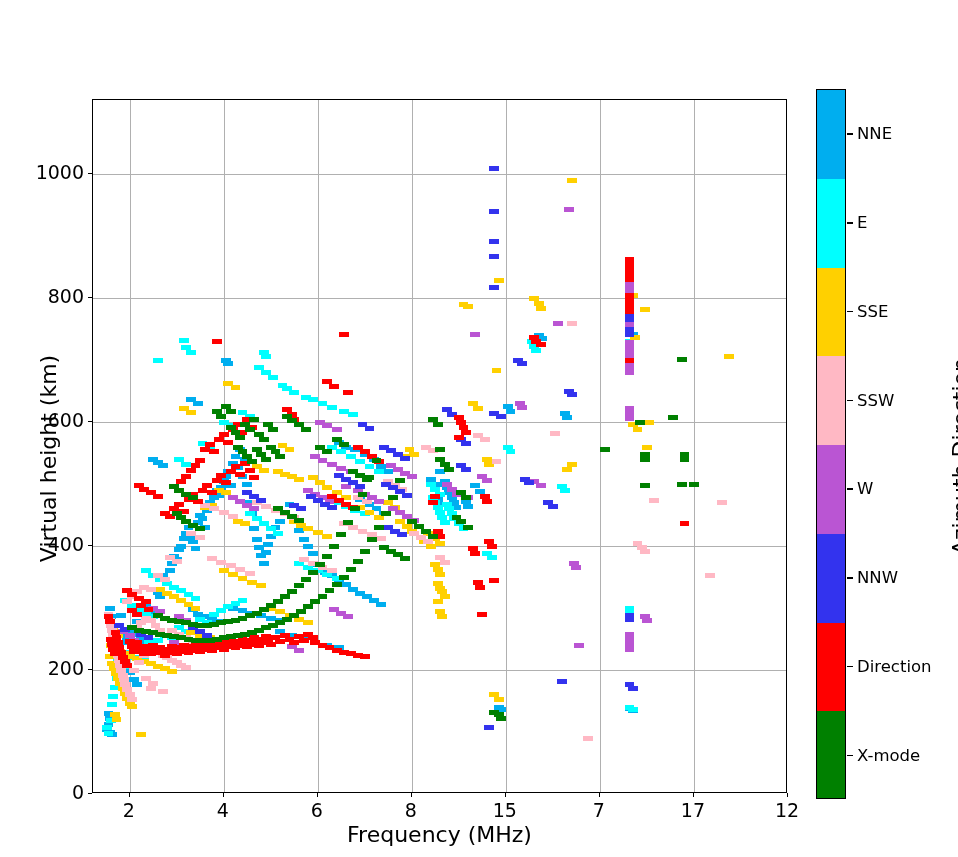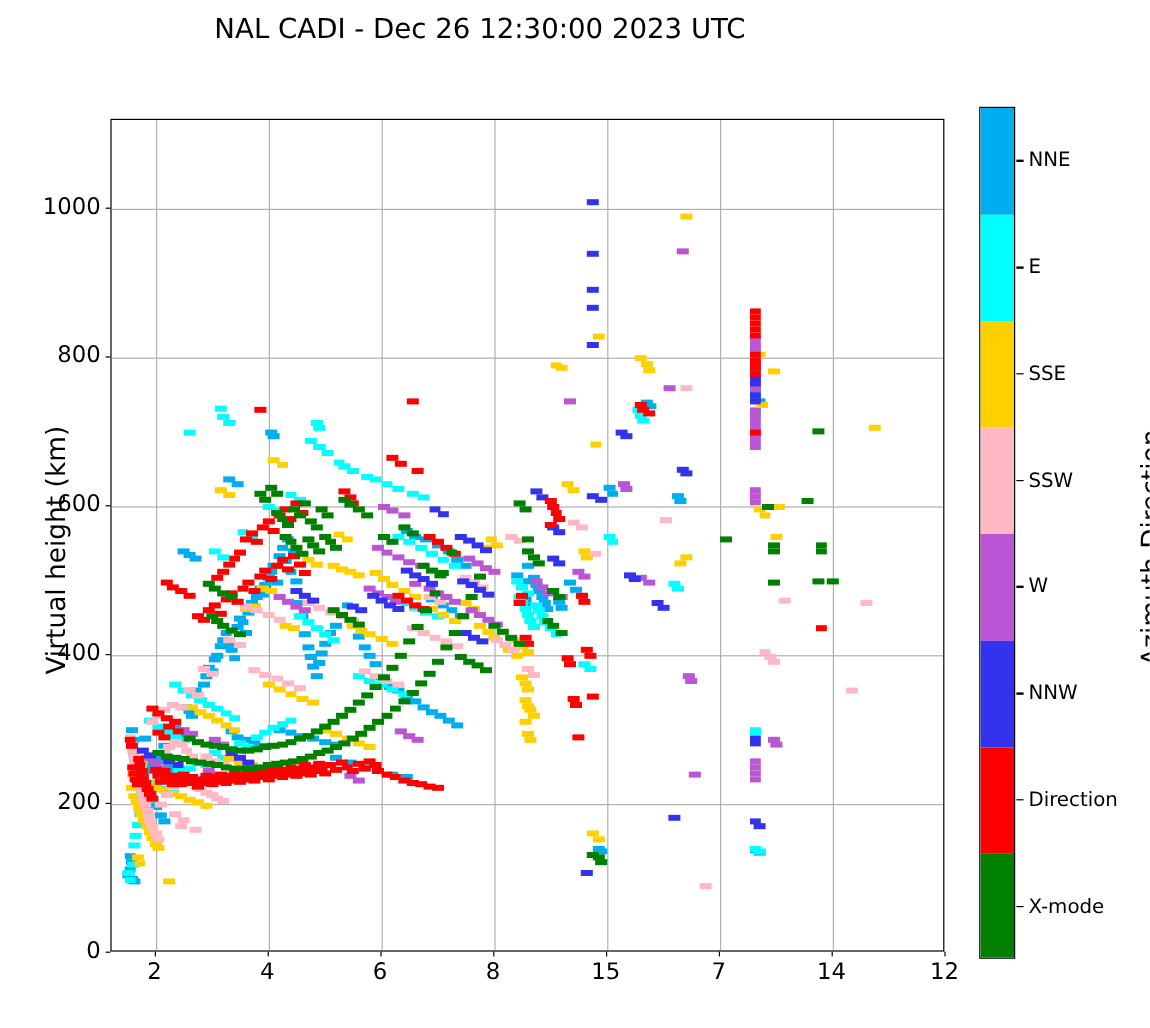--- a/index.html
+++ b/index.html
@@ -160,21 +160,20 @@
     transform: rotate(-90deg);
     transform-origin: center center;
     white-space: nowrap;
   }
 </style>
 </head>
 <body>
 
 <div id="root">
 
-  <div id="chart-title">NAL CADI - Dec 26 12:30:00 2023 UTC</div>
 
   <div id="plot-area">
     <div id="gridlines-v">
         <div class="gridline-v" style="left: 37px;"></div>
         <div class="gridline-v" style="left: 131px;"></div>
         <div class="gridline-v" style="left: 225px;"></div>
         <div class="gridline-v" style="left: 319px;"></div>
         <div class="gridline-v" style="left: 413px;"></div>
         <div class="gridline-v" style="left: 507px;"></div>
         <div class="gridline-v" style="left: 601px;"></div>
@@ -1208,39 +1207,40 @@
       <div class="xtick-label" style="left: 222.724px;">4</div>
       <div class="xtick-mark" style="left: 316.77px;"></div>
       <div class="xtick-label" style="left: 316.77px;">6</div>
       <div class="xtick-mark" style="left: 410.816px;"></div>
       <div class="xtick-label" style="left: 410.816px;">8</div>
       <div class="xtick-mark" style="left: 504.862px;"></div>
       <div class="xtick-label" style="left: 504.862px;">15</div>
       <div class="xtick-mark" style="left: 598.908px;"></div>
       <div class="xtick-label" style="left: 598.908px;">7</div>
       <div class="xtick-mark" style="left: 692.954px;"></div>
-      <div class="xtick-label" style="left: 692.954px;">14</div>
+      <div class="xtick-label" style="left: 692.954px;">17</div>
       <div class="xtick-mark" style="left: 787px;"></div>
       <div class="xtick-label" style="left: 787px;">12</div>
     </div>
   <div id="yticks">
       <div class="ytick-mark" style="top: 793px;"></div>
       <div class="ytick-label" style="top: 781px;">0</div>
       <div class="ytick-mark" style="top: 669.071px;"></div>
       <div class="ytick-label" style="top: 657.071px;">200</div>
       <div class="ytick-mark" style="top: 545.143px;"></div>
       <div class="ytick-label" style="top: 533.143px;">400</div>
       <div class="ytick-mark" style="top: 421.214px;"></div>
       <div class="ytick-label" style="top: 409.214px;">600</div>
       <div class="ytick-mark" style="top: 297.286px;"></div>
       <div class="ytick-label" style="top: 285.286px;">800</div>
       <div class="ytick-mark" style="top: 173.357px;"></div>
       <div class="ytick-label" style="top: 161.357px;">1000</div>
     </div>
 
+  <div id="xaxis-title">Frequency (MHz)</div>
   <div id="yaxis-title">Virtual height (km)</div>
 
   <div id="colorbar">
       <div class="cb-seg" style="top: 0px; height: 88.75px; background: rgb(0, 174, 239);"></div>
       <div class="cb-seg" style="top: 88.75px; height: 88.75px; background: rgb(0, 255, 255);"></div>
       <div class="cb-seg" style="top: 177.5px; height: 88.75px; background: rgb(255, 208, 0);"></div>
       <div class="cb-seg" style="top: 266.25px; height: 88.75px; background: rgb(255, 184, 196);"></div>
       <div class="cb-seg" style="top: 355px; height: 88.75px; background: rgb(186, 85, 211);"></div>
       <div class="cb-seg" style="top: 443.75px; height: 88.75px; background: rgb(51, 51, 238);"></div>
       <div class="cb-seg" style="top: 532.5px; height: 88.75px; background: rgb(255, 0, 0);"></div>

